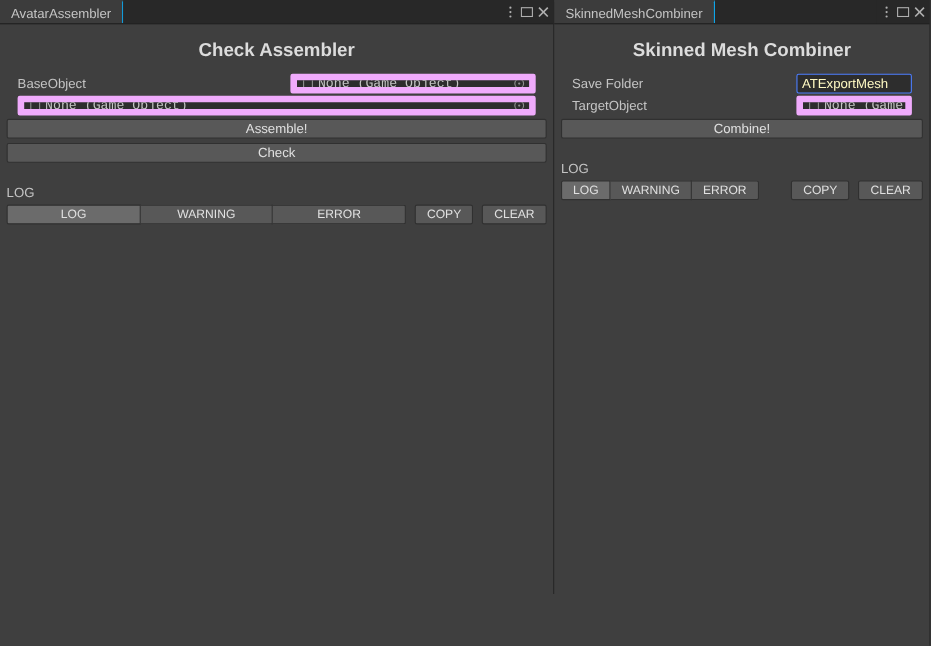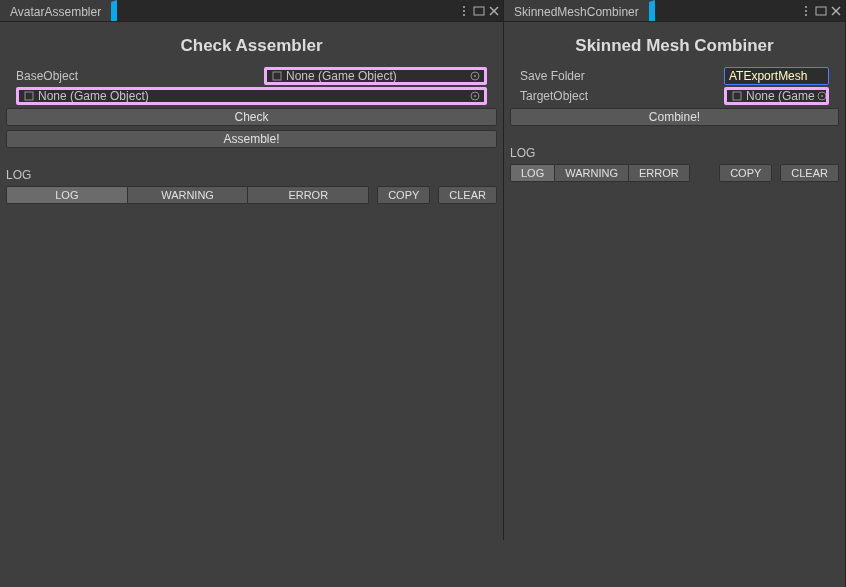--- a/index.html
+++ b/index.html
@@ -31,21 +31,21 @@
     height: 22px;
     background: #282828;
     display: flex;
     align-items: stretch;
     border-bottom: 1px solid #222;
   }
   .tab {
     background: #3c3c3c;
     padding: 4px 10px 3px 10px;
     border-top: 2px solid #3c3c3c;
-    border-right: 6px solid #0ea5e9;
+    border-right: 1px solid #0ea5e9;
     color: #c4c4c4;
     display: flex;
     align-items: center;
   }
   .tab.inactive-area {
     flex: 1;
     background: #282828;
     border: none;
   }
   .tabctl {
@@ -90,21 +90,22 @@
     border-radius: 2px;
     color: #c4c4c4;
     display: flex;
     align-items: center;
     padding: 0 2px 0 4px;
     position: relative;
     overflow: hidden;
     white-space: nowrap;
   }
   .object-field.highlight {
-    border: 3px solid #f0abfc;
+    border: 6px solid #f0abfc;
+    font-family: Liberation Mono, monospace;
   }
   .obj-icon {
     width: 12px; height: 12px;
     margin-right: 3px;
     flex-shrink:0;
   }
   .obj-picker {
     width: 14px; height: 14px;
     margin-left: auto;
     display: flex;
@@ -273,22 +274,22 @@
         <span>None (Game Object)</span>
         <span class="obj-picker">
           <svg width="12" height="12" viewBox="0 0 12 12">
               <circle cx="6" cy="6" r="4" fill="none" stroke="#8f8f8f" stroke-width="1"></circle>
               <circle cx="6" cy="6" r="1" fill="#8f8f8f"></circle>
             </svg>
         </span>
       </div>
     </div>
 
+    <div class="wide-btn">Assemble!</div>
     <div class="wide-btn">Check</div>
-    <div class="wide-btn">Assemble!</div>
 
     <div class="spacer"></div>
 
     <div class="log-label">LOG</div>
     <div class="log-toolbar">
       <div class="seg">
         <div class="seg-btn selected">LOG</div>
         <div class="seg-btn">WARNING</div>
         <div class="seg-btn">ERROR</div>
       </div>

